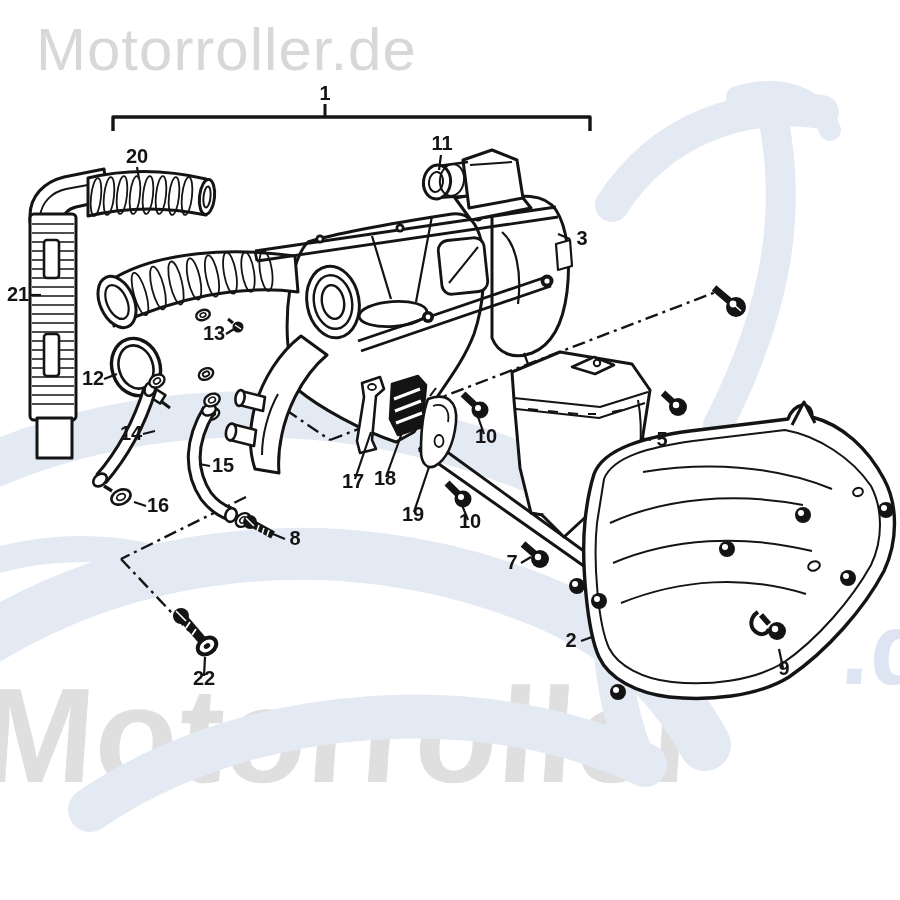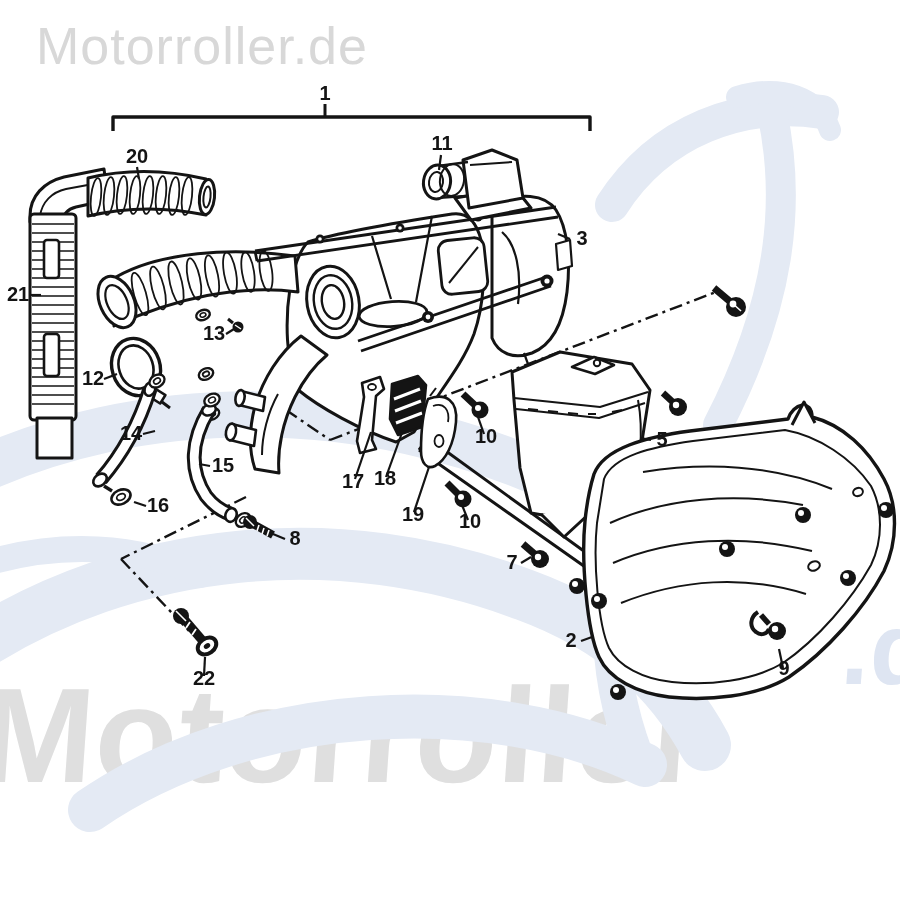--- a/index.html
+++ b/index.html
@@ -1,19 +1,19 @@
 <!DOCTYPE html>
 <html><head>
 <meta charset="utf-8">
 <style>
   html,body{margin:0;padding:0;background:#ffffff;}
   .stage{position:relative;width:900px;height:900px;background:#fff;overflow:hidden;
          font-family:"Liberation Sans",sans-serif;}
   .wm{position:absolute;white-space:nowrap;line-height:1;user-select:none;}
-  .wm-header{left:36px;top:20px;font-size:52px;font-weight:400;color:#d8d8d8;letter-spacing:1px;}
+  .wm-header{left:36px;top:20px;font-size:60px;font-weight:400;color:#d8d8d8;letter-spacing:1px;}
   .wm-footer{left:-18px;top:668px;font-size:135px;font-weight:700;color:#dfdfdf;
              transform:skewX(-4deg);letter-spacing:1px;width:1400px;}
   .wm-corner{left:842px;top:598px;font-size:102px;font-weight:700;color:#dee5f2;
              transform:skewX(-4deg);}
   svg{position:absolute;left:0;top:0;}
   .callout{font-family:"Liberation Sans",sans-serif;font-size:20px;font-weight:700;fill:#141414;}
 </style>
 </head>
 <body>
 

